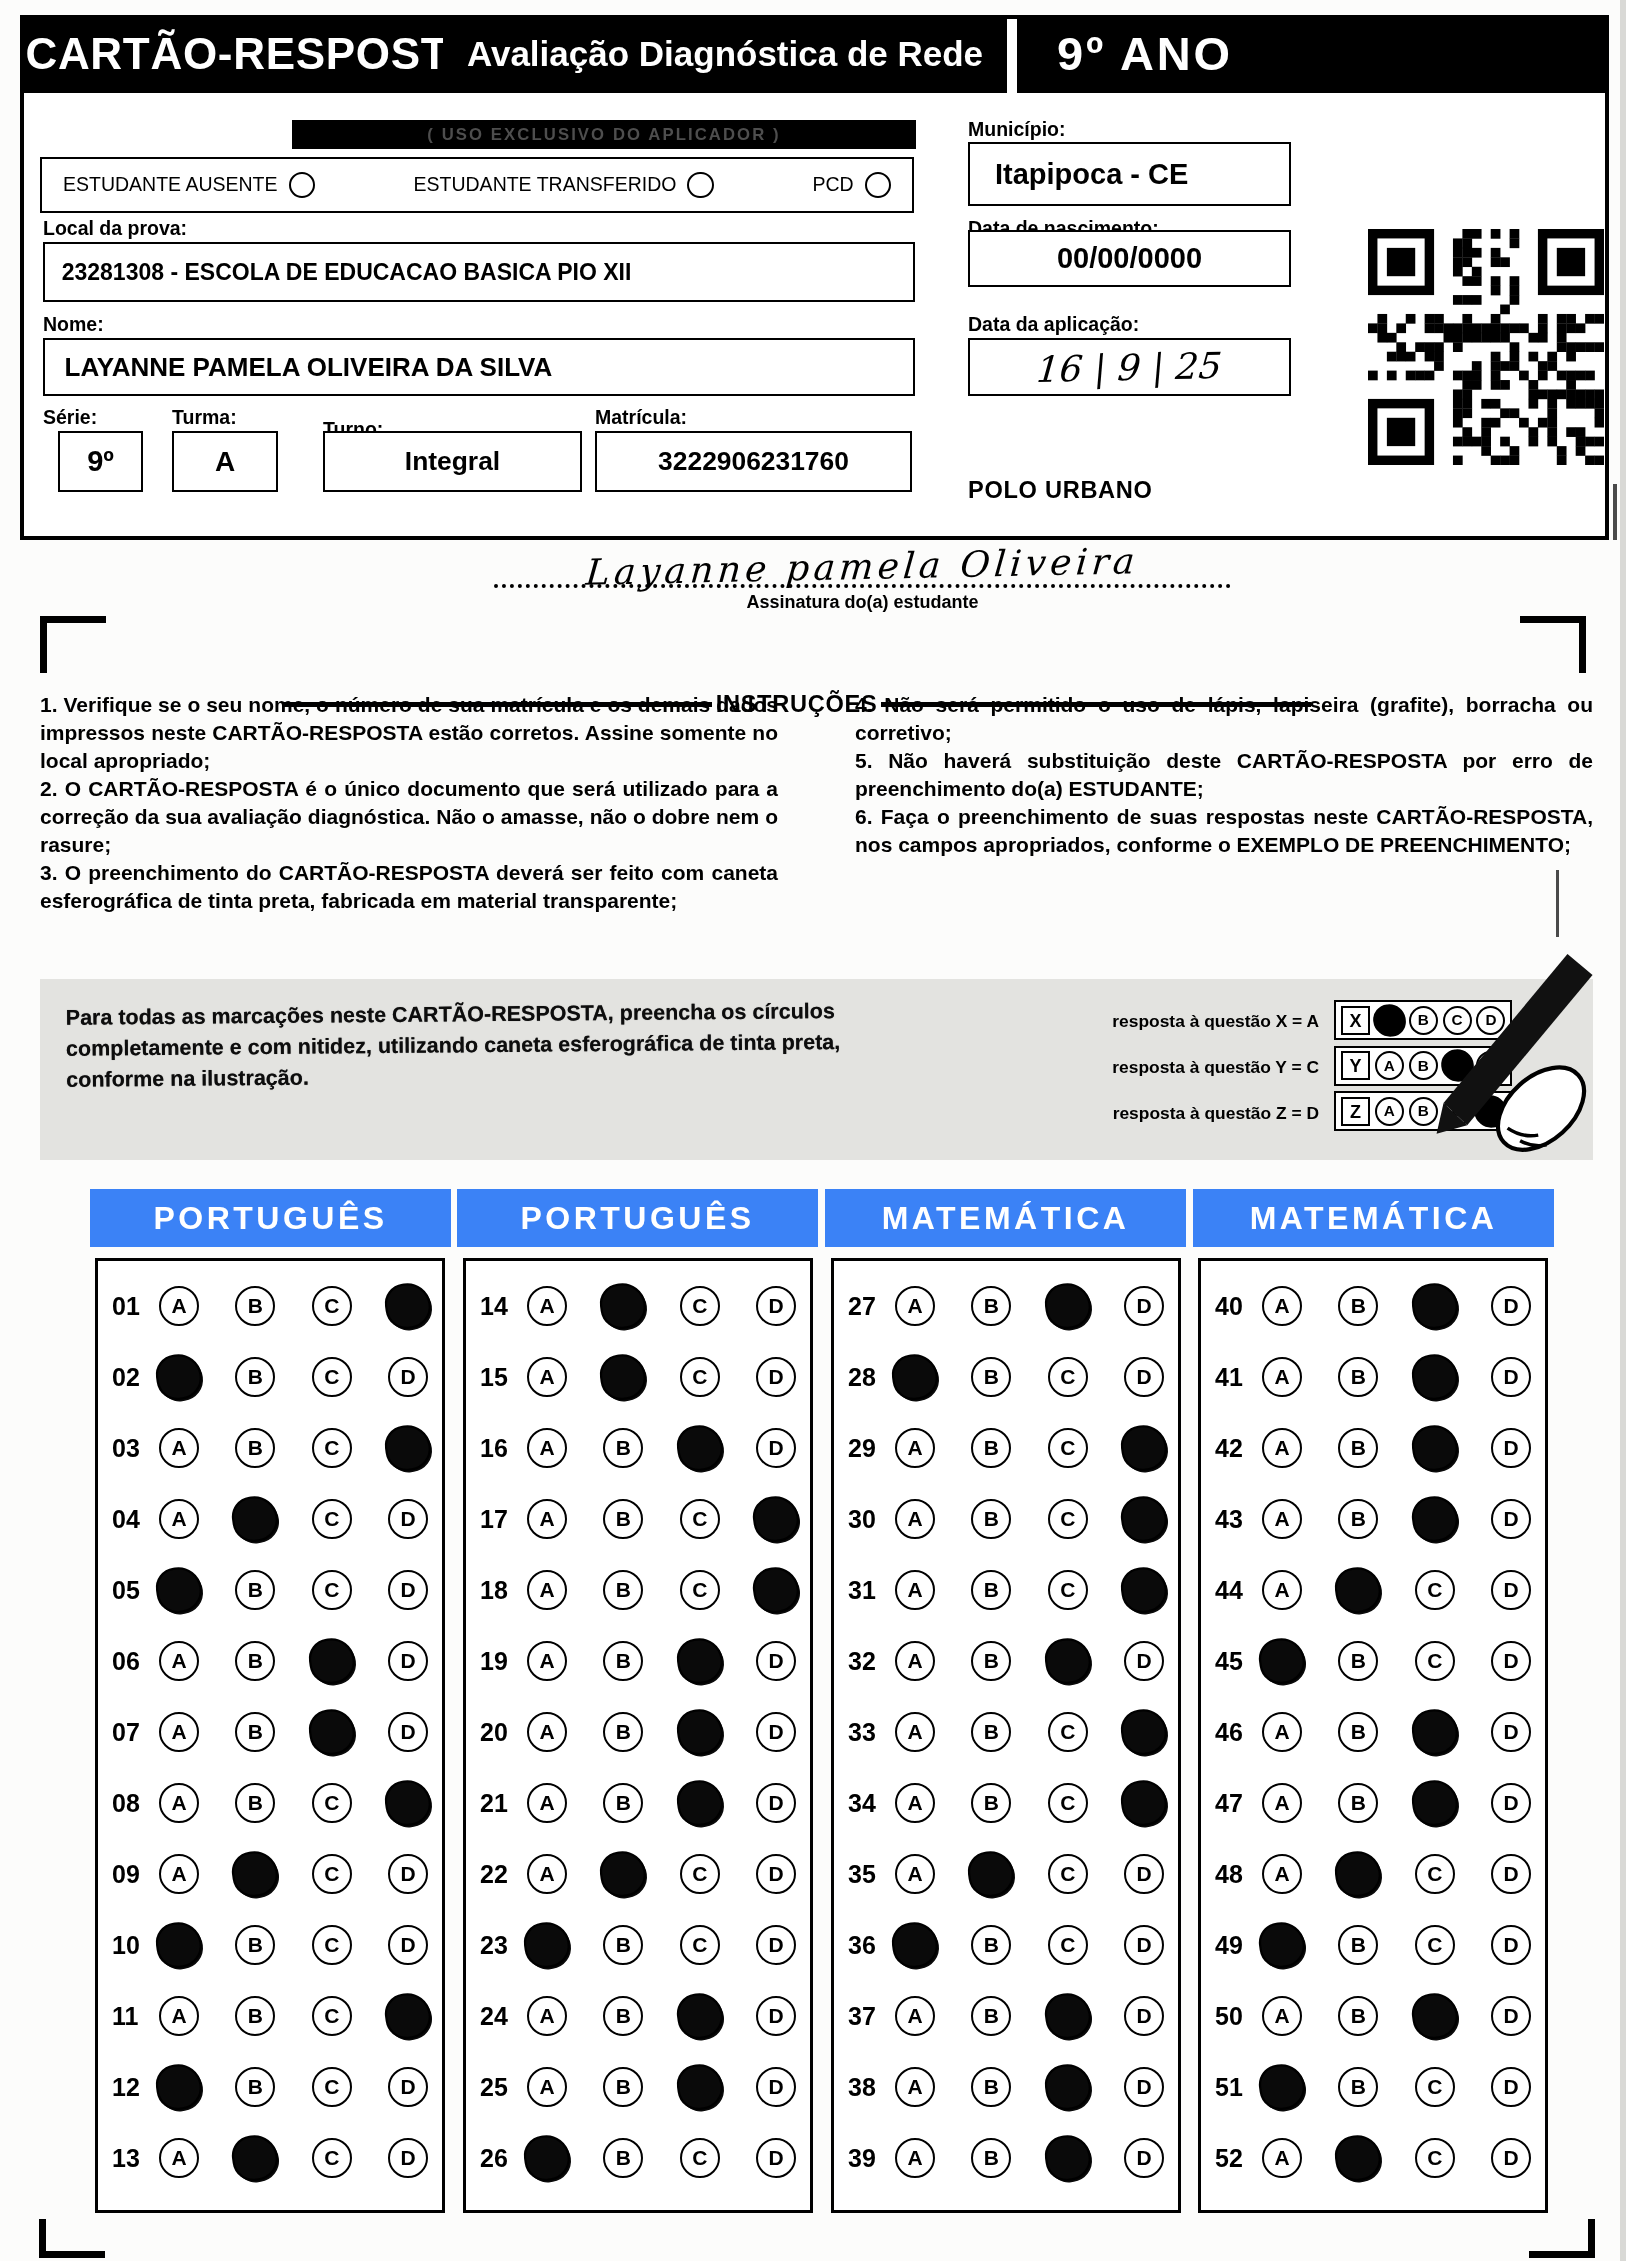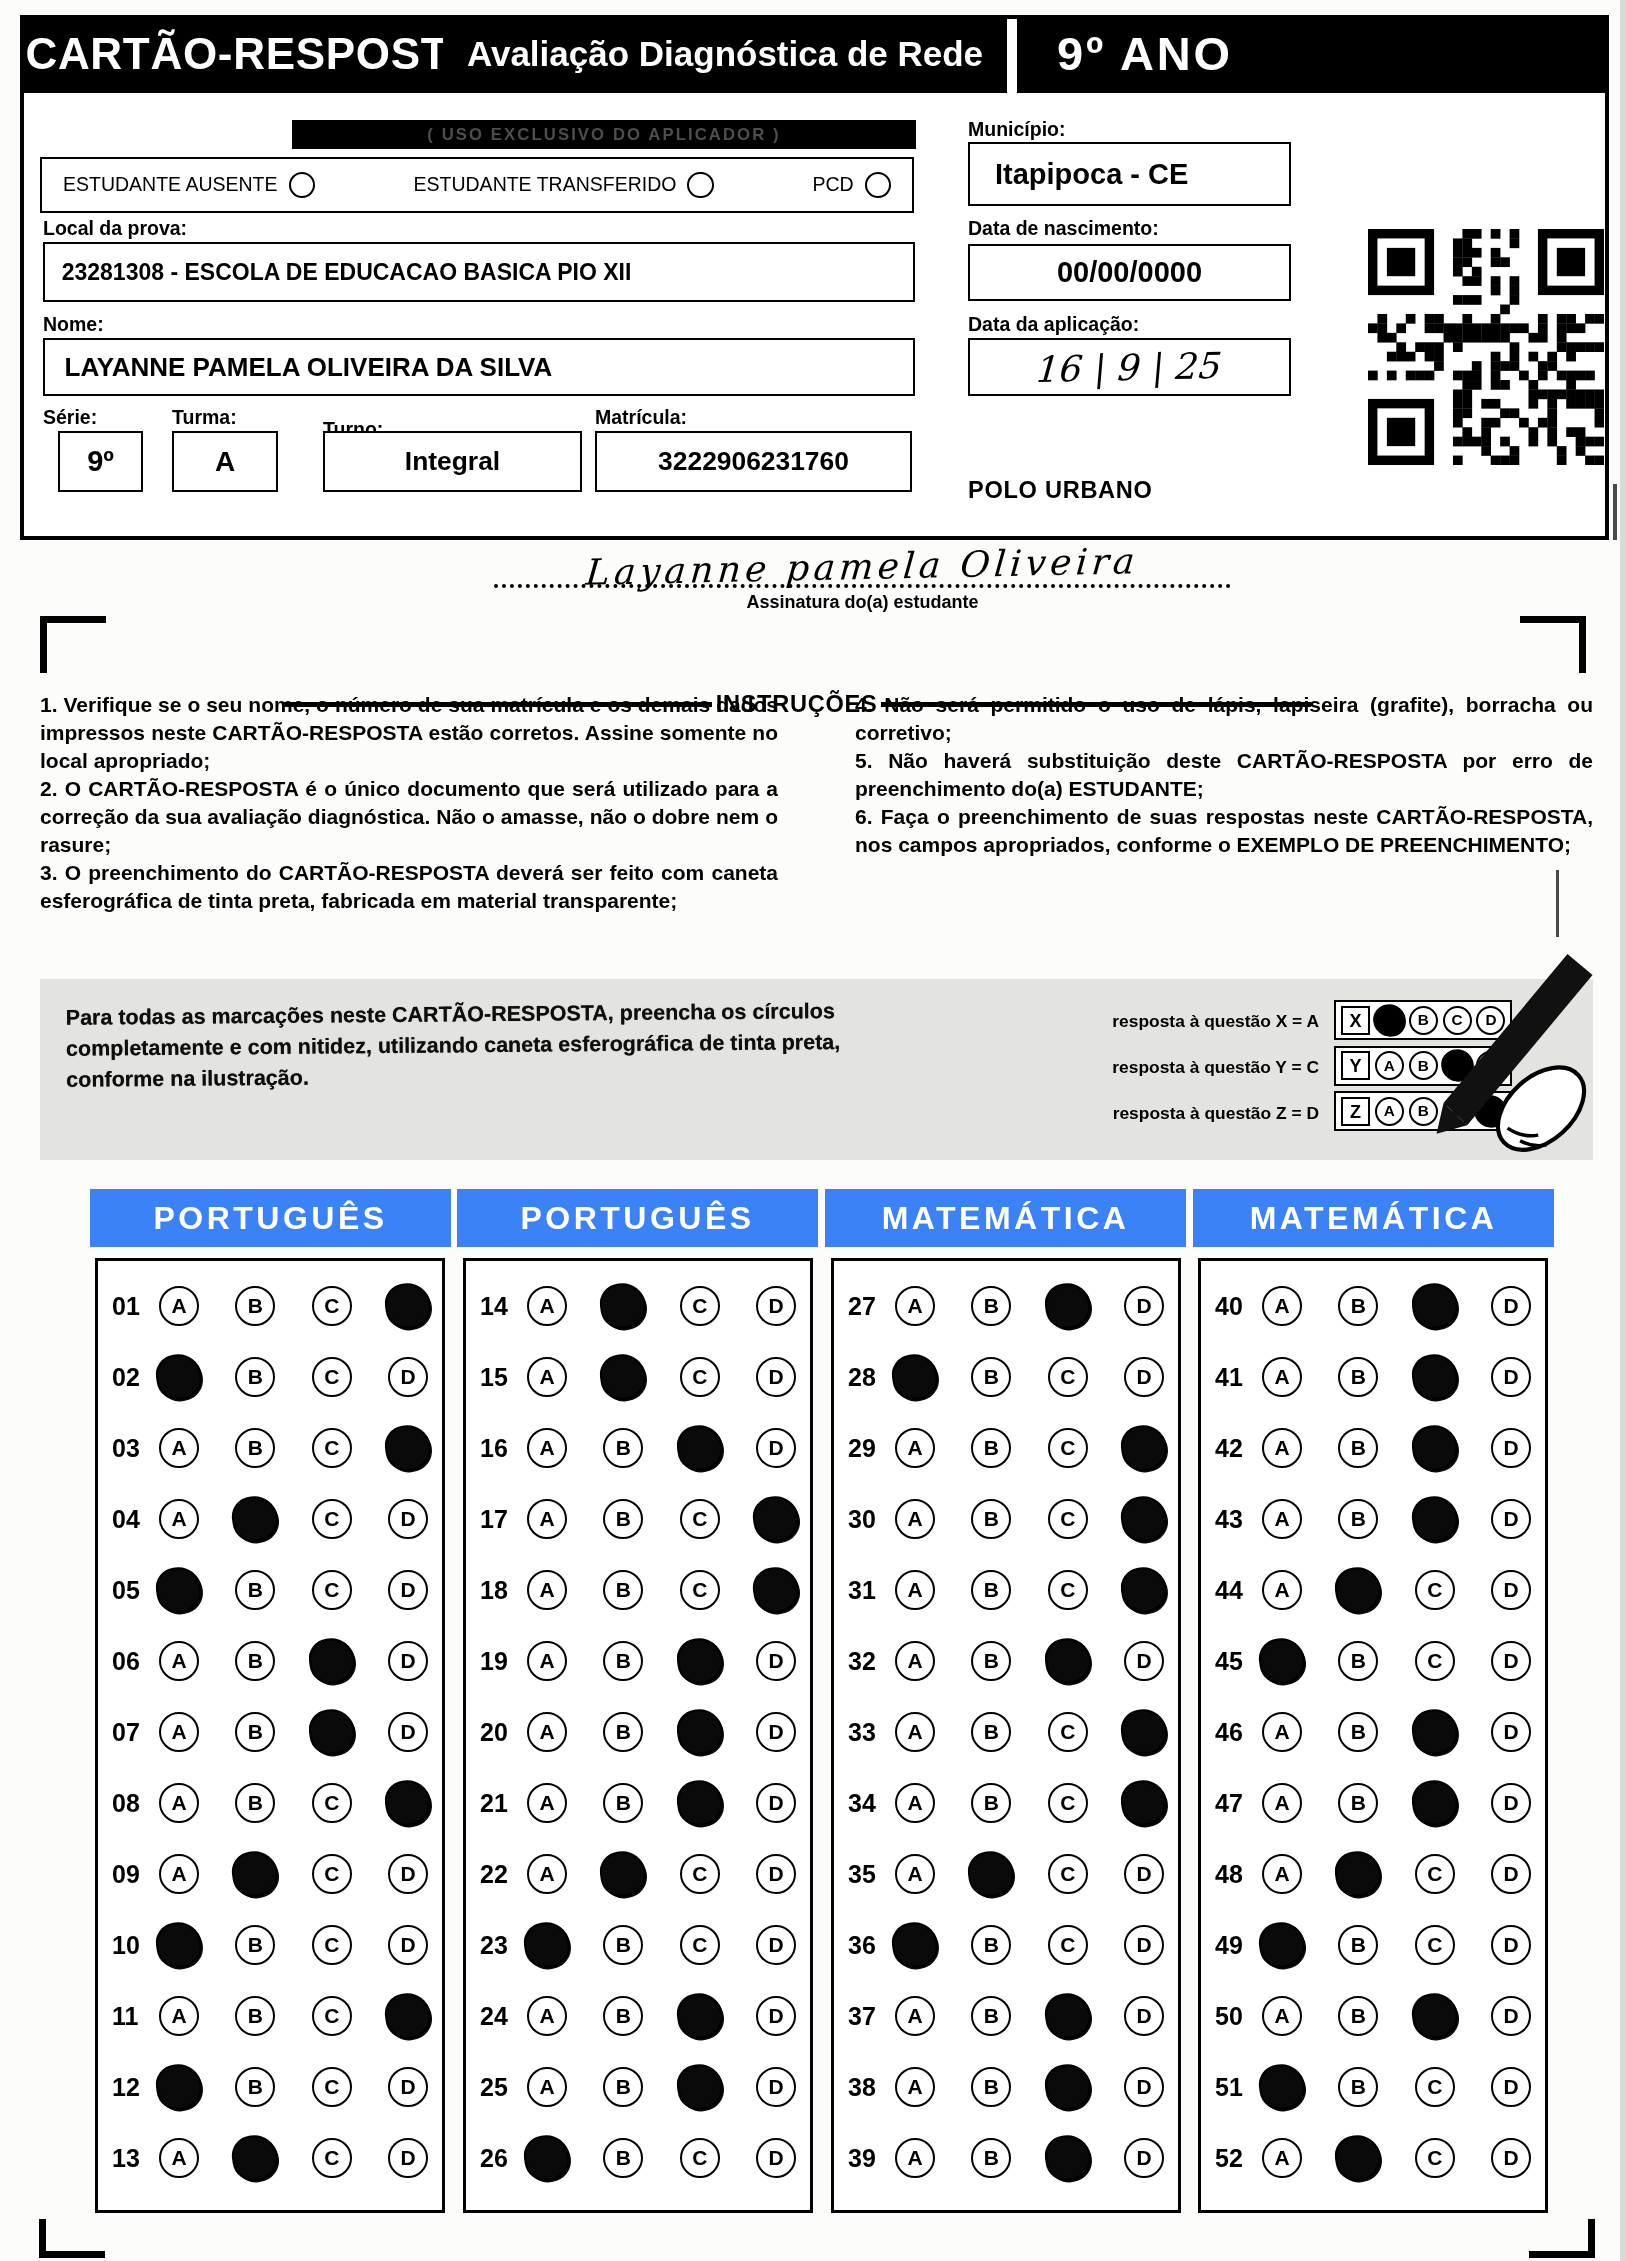--- a/index.html
+++ b/index.html
@@ -123,21 +123,21 @@
 
   <div class="field" style="left:58px;  top:431px; width:85px; height:61px; justify-content:center; font-size:29px;">9º</div>
   <div class="field" style="left:172px; top:431px; width:106px; height:61px; justify-content:center; font-size:28px;">A</div>
   <div class="field" style="left:323px; top:431px; width:259px; height:61px; justify-content:center; font-size:26.4px;">Integral</div>
   <div class="field" style="left:595px; top:431px; width:317px; height:61px; justify-content:center; font-size:26.4px;">3222906231760</div>
 
   <div class="flabel" style="left:968px; top:118px;">Município:</div>
   <div class="field" style="left:968px; top:142px; width:323px; height:64px; padding-left:25px; font-size:29px;">Itapipoca - CE</div>
 
   <div class="flabel" style="left:968px; top:217px;">Data de nascimento:</div>
-  <div class="field" style="left:968px; top:244px; width:323px; height:57px; justify-content:center; font-size:29px;">00/00/0000</div>
+  <div class="field" style="left:968px; top:230px; width:323px; height:57px; justify-content:center; font-size:29px;">00/00/0000</div>
 
   <div class="flabel" style="left:968px; top:313px;">Data da aplicação:</div>
   <div class="field" style="left:968px; top:338px; width:323px; height:58px; justify-content:center; font-size:36px;">
     <span class="handwriting">16 | 9 | 25</span>
   </div>
 
   <div class="qr-box">
     <svg id="qr-svg" width="236" height="236" viewBox="0 0 340 340">
         <rect x="0" y="0" width="340" height="340" fill="#fff"></rect>
         <rect x="136" y="0" width="14" height="14" fill="#000"></rect>

